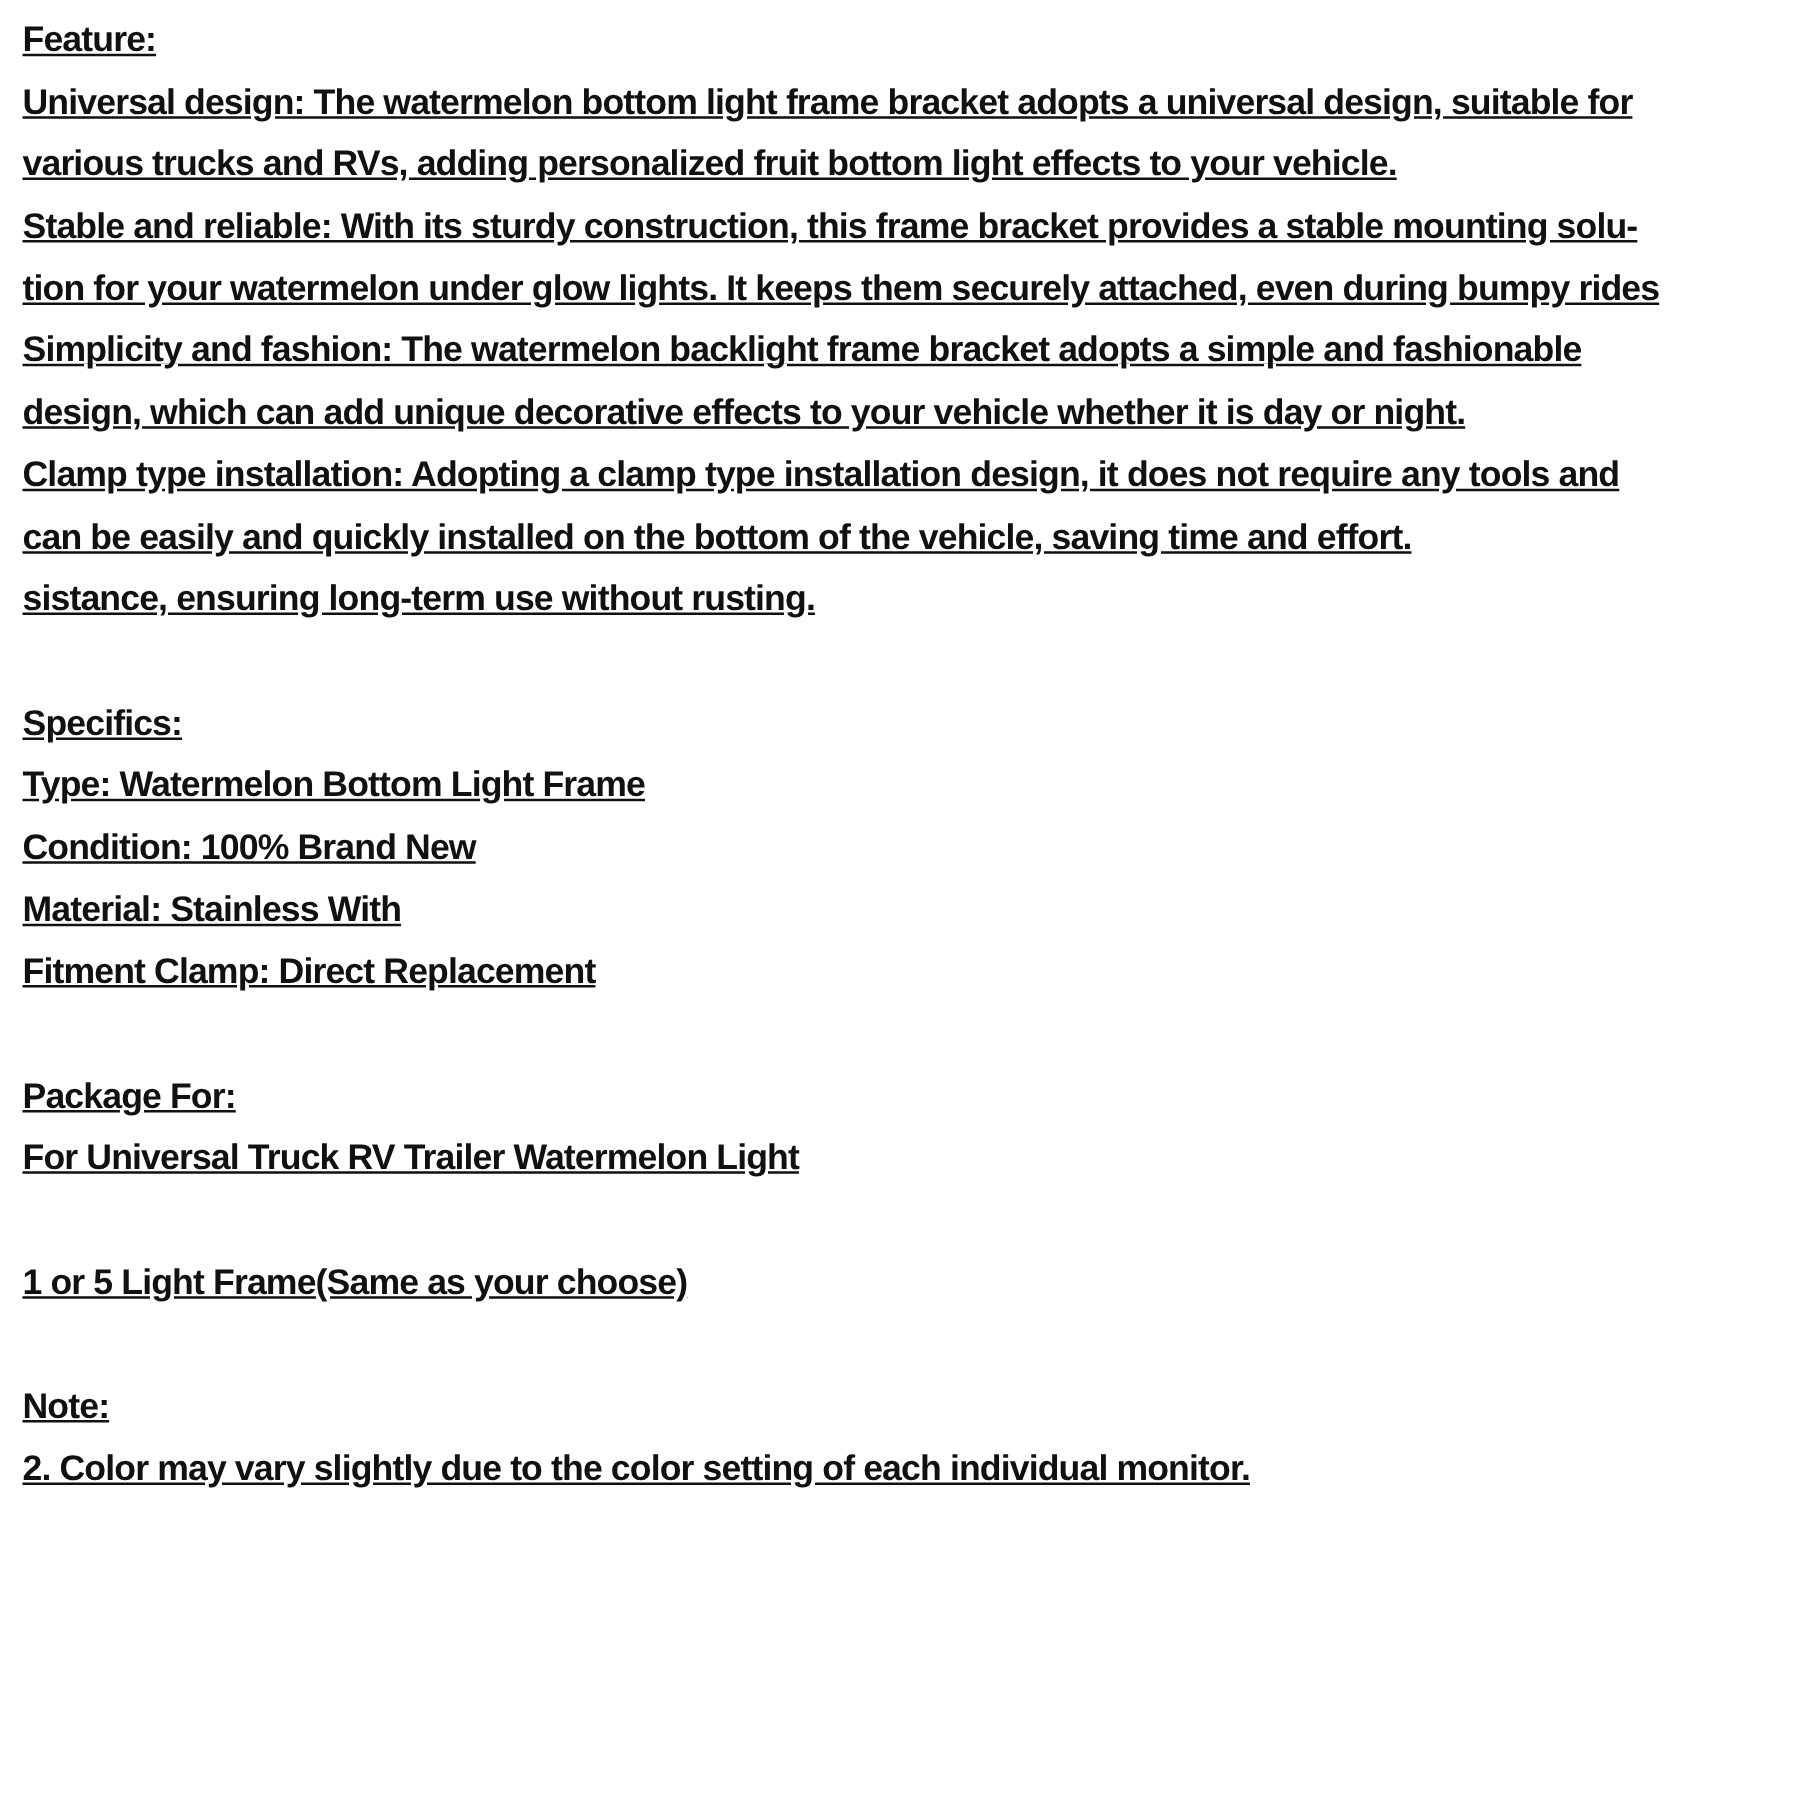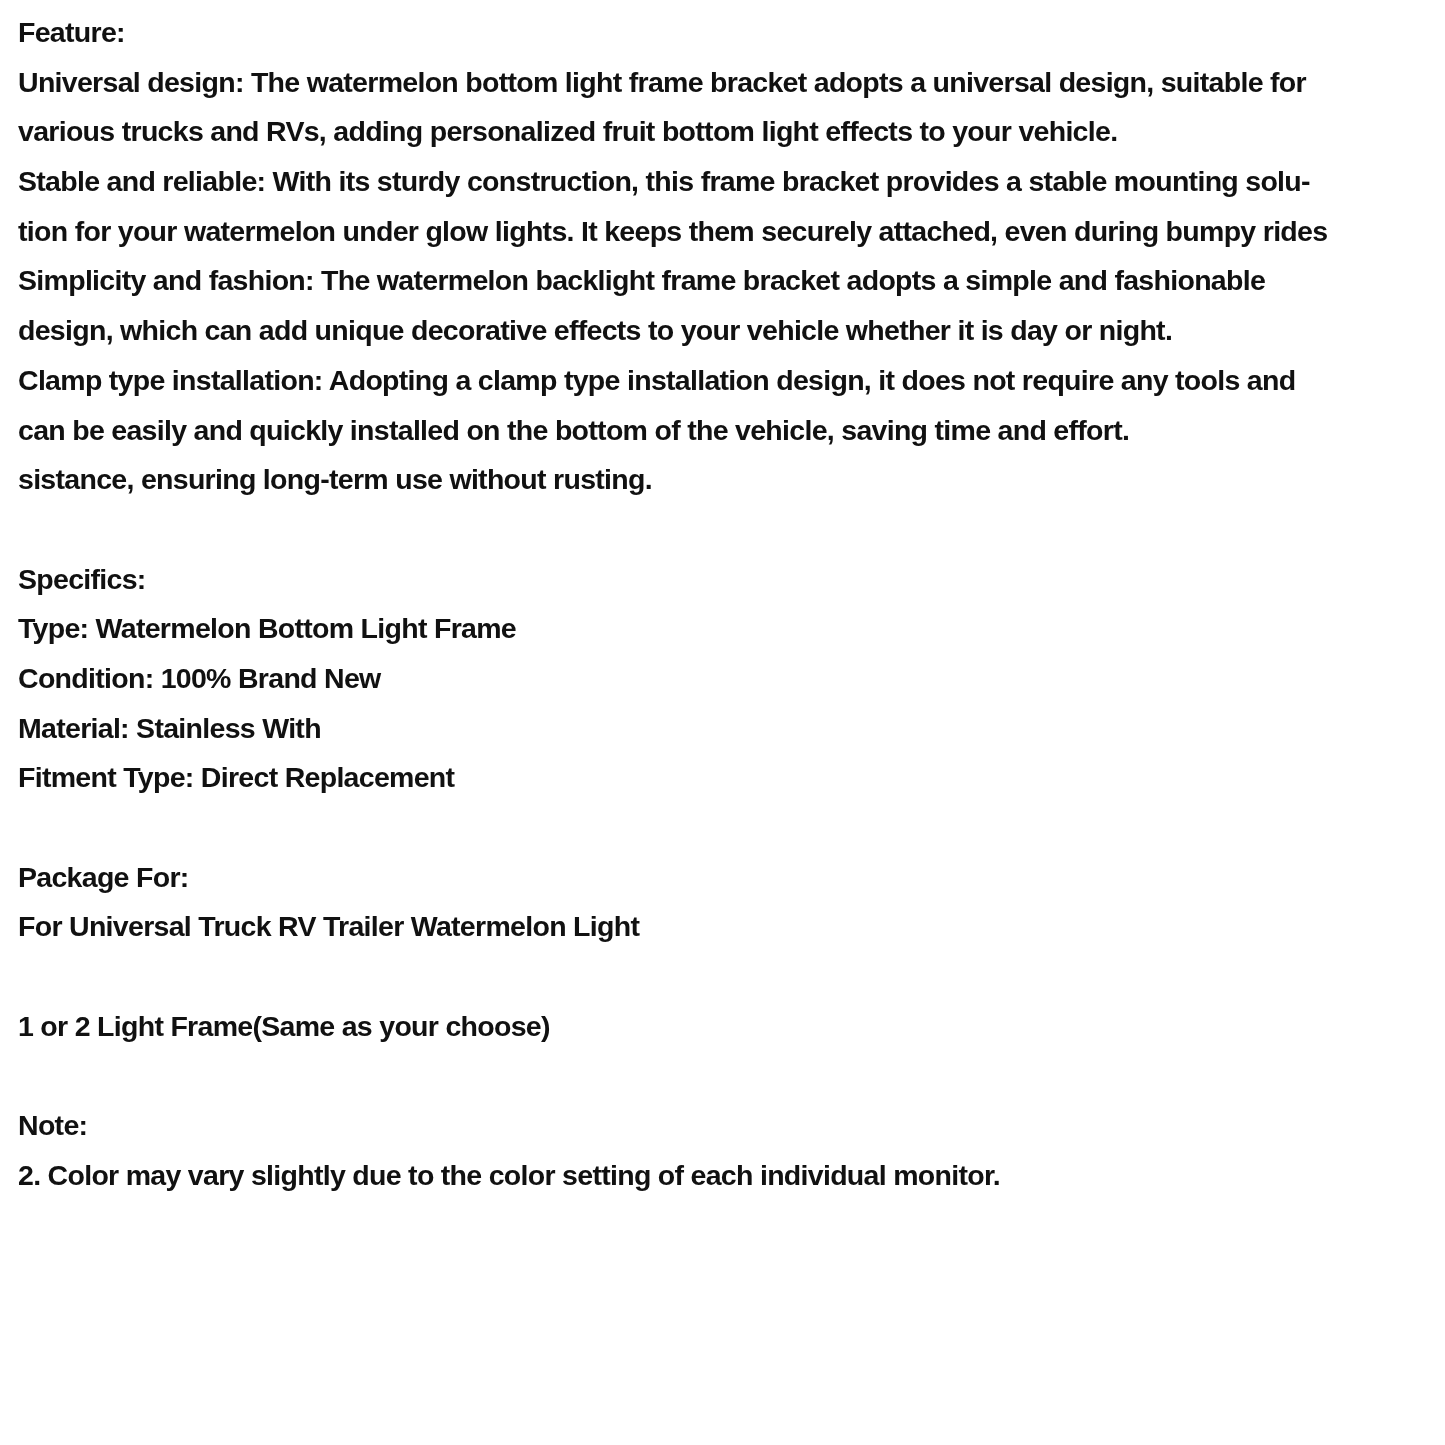--- a/index.html
+++ b/index.html
@@ -15,20 +15,21 @@
   .doc {
     box-sizing: border-box;
     width: 1249px;
     height: 1445px;
     padding: 8px 10px 0 18px;
     font-family: "Liberation Sans", sans-serif;
     font-weight: 700;
     font-size: 28.5px;
     color: #111111;
     letter-spacing: -0.7px;
+    text-decoration: underline;
   }
   .line {
     height: 49.7px;
     line-height: 49.7px;
     white-space: nowrap;
   }
 </style>
 </head>
 <body>
 
@@ -41,22 +42,22 @@
   <div class="line">Simplicity and fashion: The watermelon backlight frame bracket adopts a simple and fashionable</div>
   <div class="line">design, which can add unique decorative effects to your vehicle whether it is day or night.</div>
   <div class="line">Clamp type installation: Adopting a clamp type installation design, it does not require any tools and</div>
   <div class="line">can be easily and quickly installed on the bottom of the vehicle, saving time and effort.</div>
   <div class="line">sistance, ensuring long-term use without rusting.</div>
   <div class="line"></div>
   <div class="line">Specifics:</div>
   <div class="line">Type: Watermelon Bottom Light Frame</div>
   <div class="line">Condition: 100% Brand New</div>
   <div class="line">Material: Stainless With</div>
-  <div class="line">Fitment Type: Direct Replacement</div>
+  <div class="line">Fitment Clamp: Direct Replacement</div>
   <div class="line"></div>
   <div class="line">Package For:</div>
   <div class="line">For Universal Truck RV Trailer Watermelon Light</div>
   <div class="line"></div>
-  <div class="line">1 or 2 Light Frame(Same as your choose)</div>
+  <div class="line">1 or 5 Light Frame(Same as your choose)</div>
   <div class="line"></div>
   <div class="line">Note:</div>
   <div class="line">2. Color may vary slightly due to the color setting of each individual monitor.</div>
 </div>
 
 </body></html>

